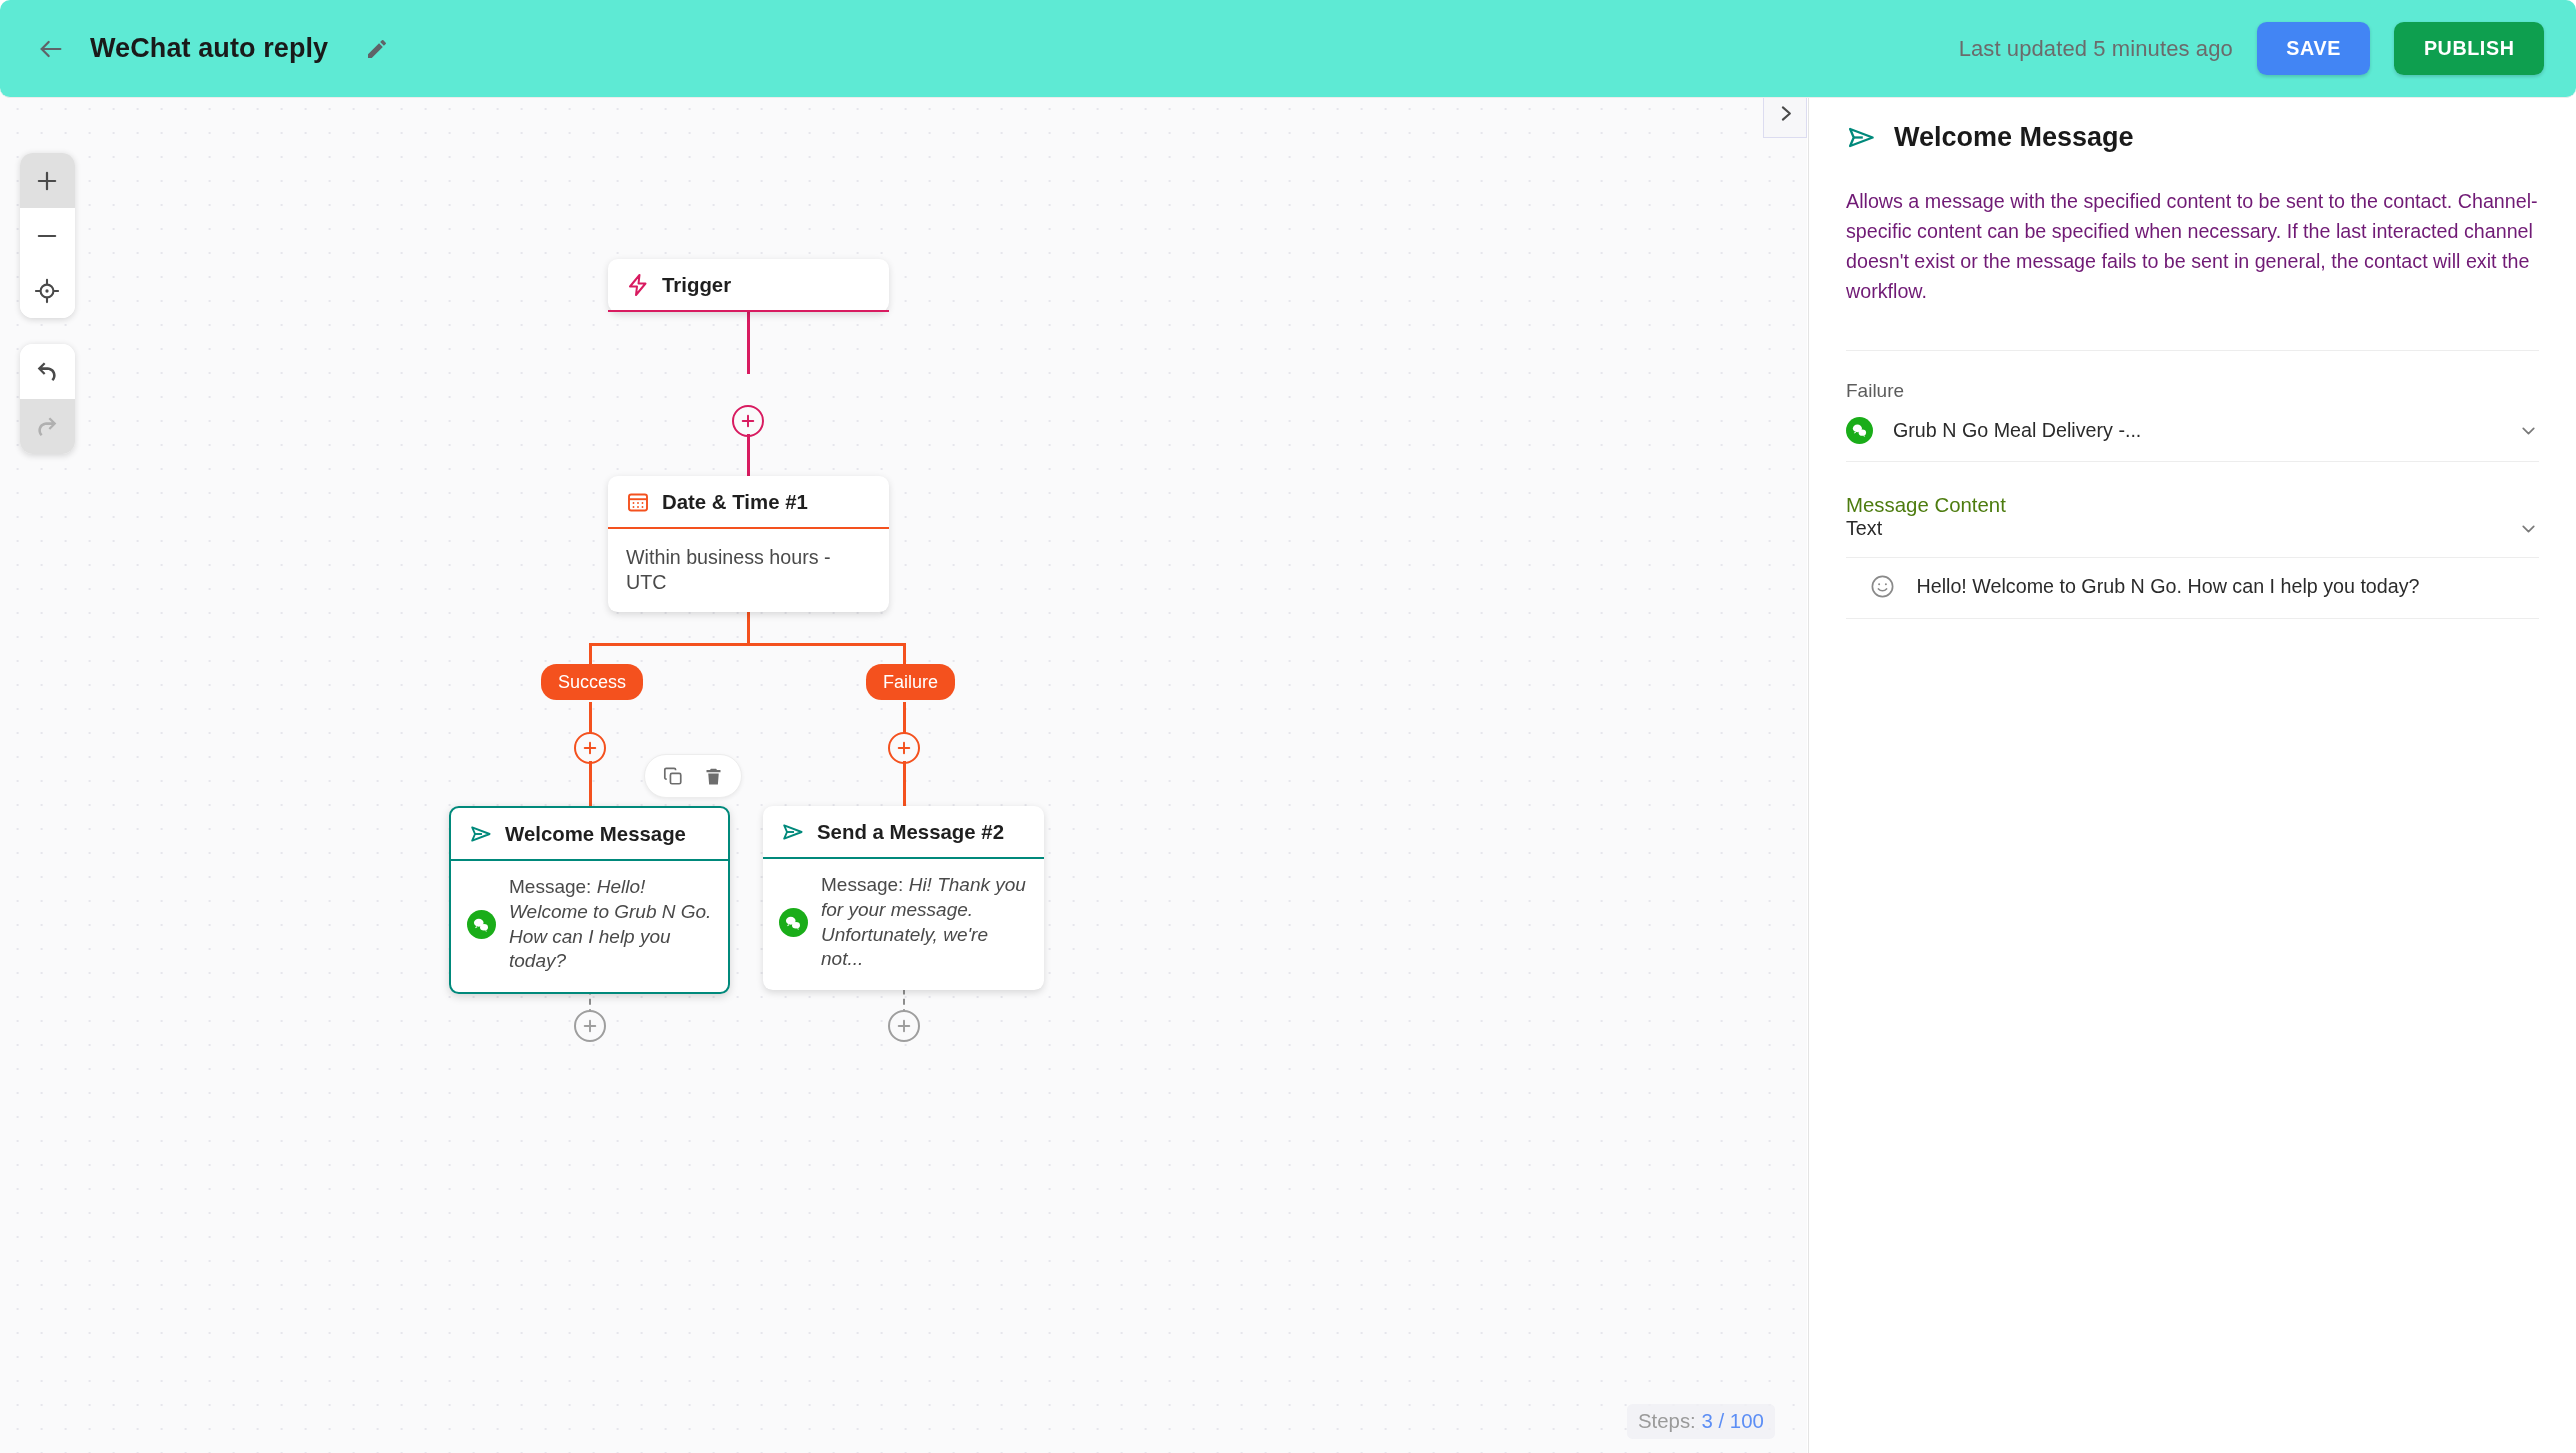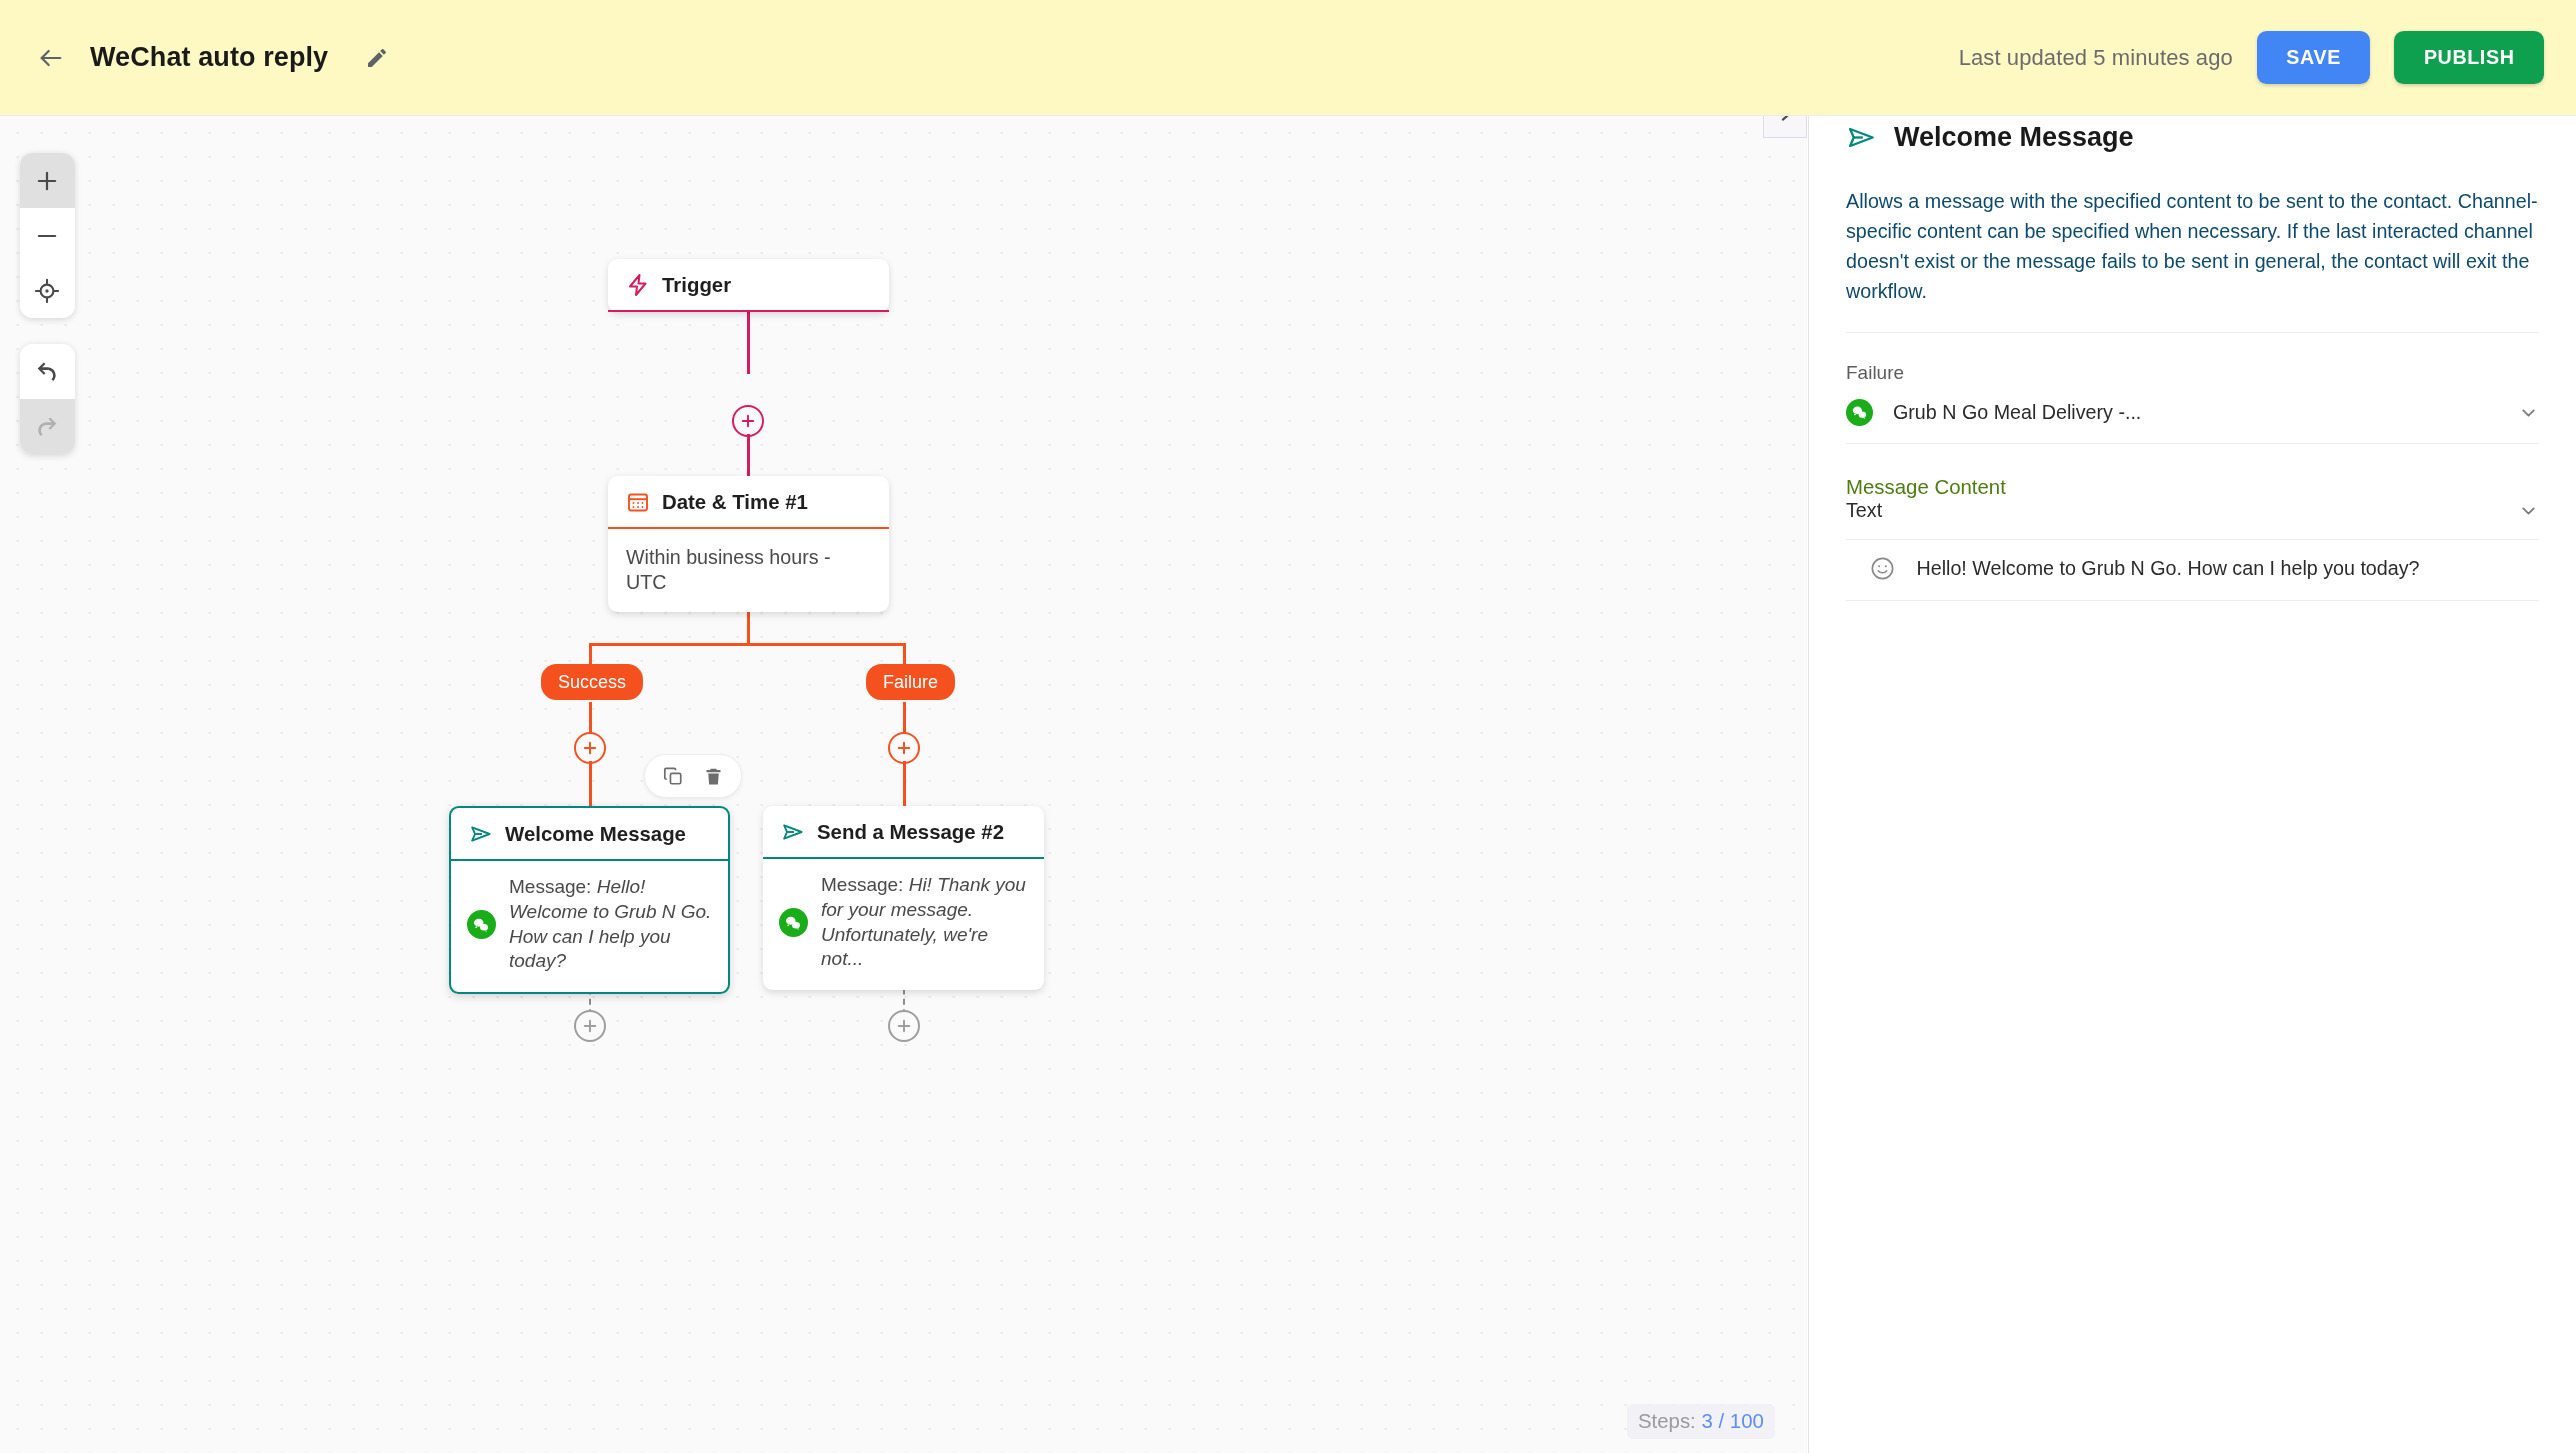--- a/index.html
+++ b/index.html
@@ -6,25 +6,26 @@
   html, body {
     width: 2576px; height: 1454px;
     font-family: "Liberation Sans", sans-serif;
     background: #ffffff;
     overflow: hidden;
   }
   #root { position: relative; width: 2576px; height: 1454px; }
 
   
   .header {
-    position: absolute; left: 0; top: 0; width: 2576px; height: 116px;
-    background: #fef9c3;
+    position: absolute; left: 0; top: 0; width: 2576px; height: 98px;
+    background: #5eead4;
     display: flex; align-items: center;
     border-bottom: 0.7px solid #ececec;
     z-index: 40;
+    border-radius: 10px;
   }
   .back-btn {
     margin-left: 28px; width: 45px; height: 45px;
     display: flex; align-items: center; justify-content: center;
     cursor: pointer; border-radius: 5.6px;
   }
   .hdr-title {
     margin-left: 17px;
     font-size: 27px; font-weight: 700; color: #1a1a1a;
     letter-spacing: 0.1px;
@@ -179,22 +180,22 @@
     overflow: hidden;
   }
   .panel-head {
     display: flex; align-items: center; gap: 17px;
     margin-bottom: 34px;
   }
   .panel-title {
     font-size: 27px; font-weight: 700; color: #1a1a1a;
   }
   .panel-desc {
-    font-size: 19.7px; color: #0c4a6e; line-height: 1.52;
-    margin-bottom: 25px;
+    font-size: 19.7px; color: #701a75; line-height: 1.52;
+    margin-bottom: 43px;
   }
   .divider { height: 0.7px; background: #ededed; }
   .field-label {
     font-size: 19px; color: #5c5c5c; margin-top: 29.5px; margin-bottom: 15.5px;
   }
   .select-row {
     display: flex; align-items: center; gap: 20px;
     padding-bottom: 17px; cursor: pointer;
   }
   .select-val { font-size: 19.7px; color: #2b2b2b; flex: 1; }

